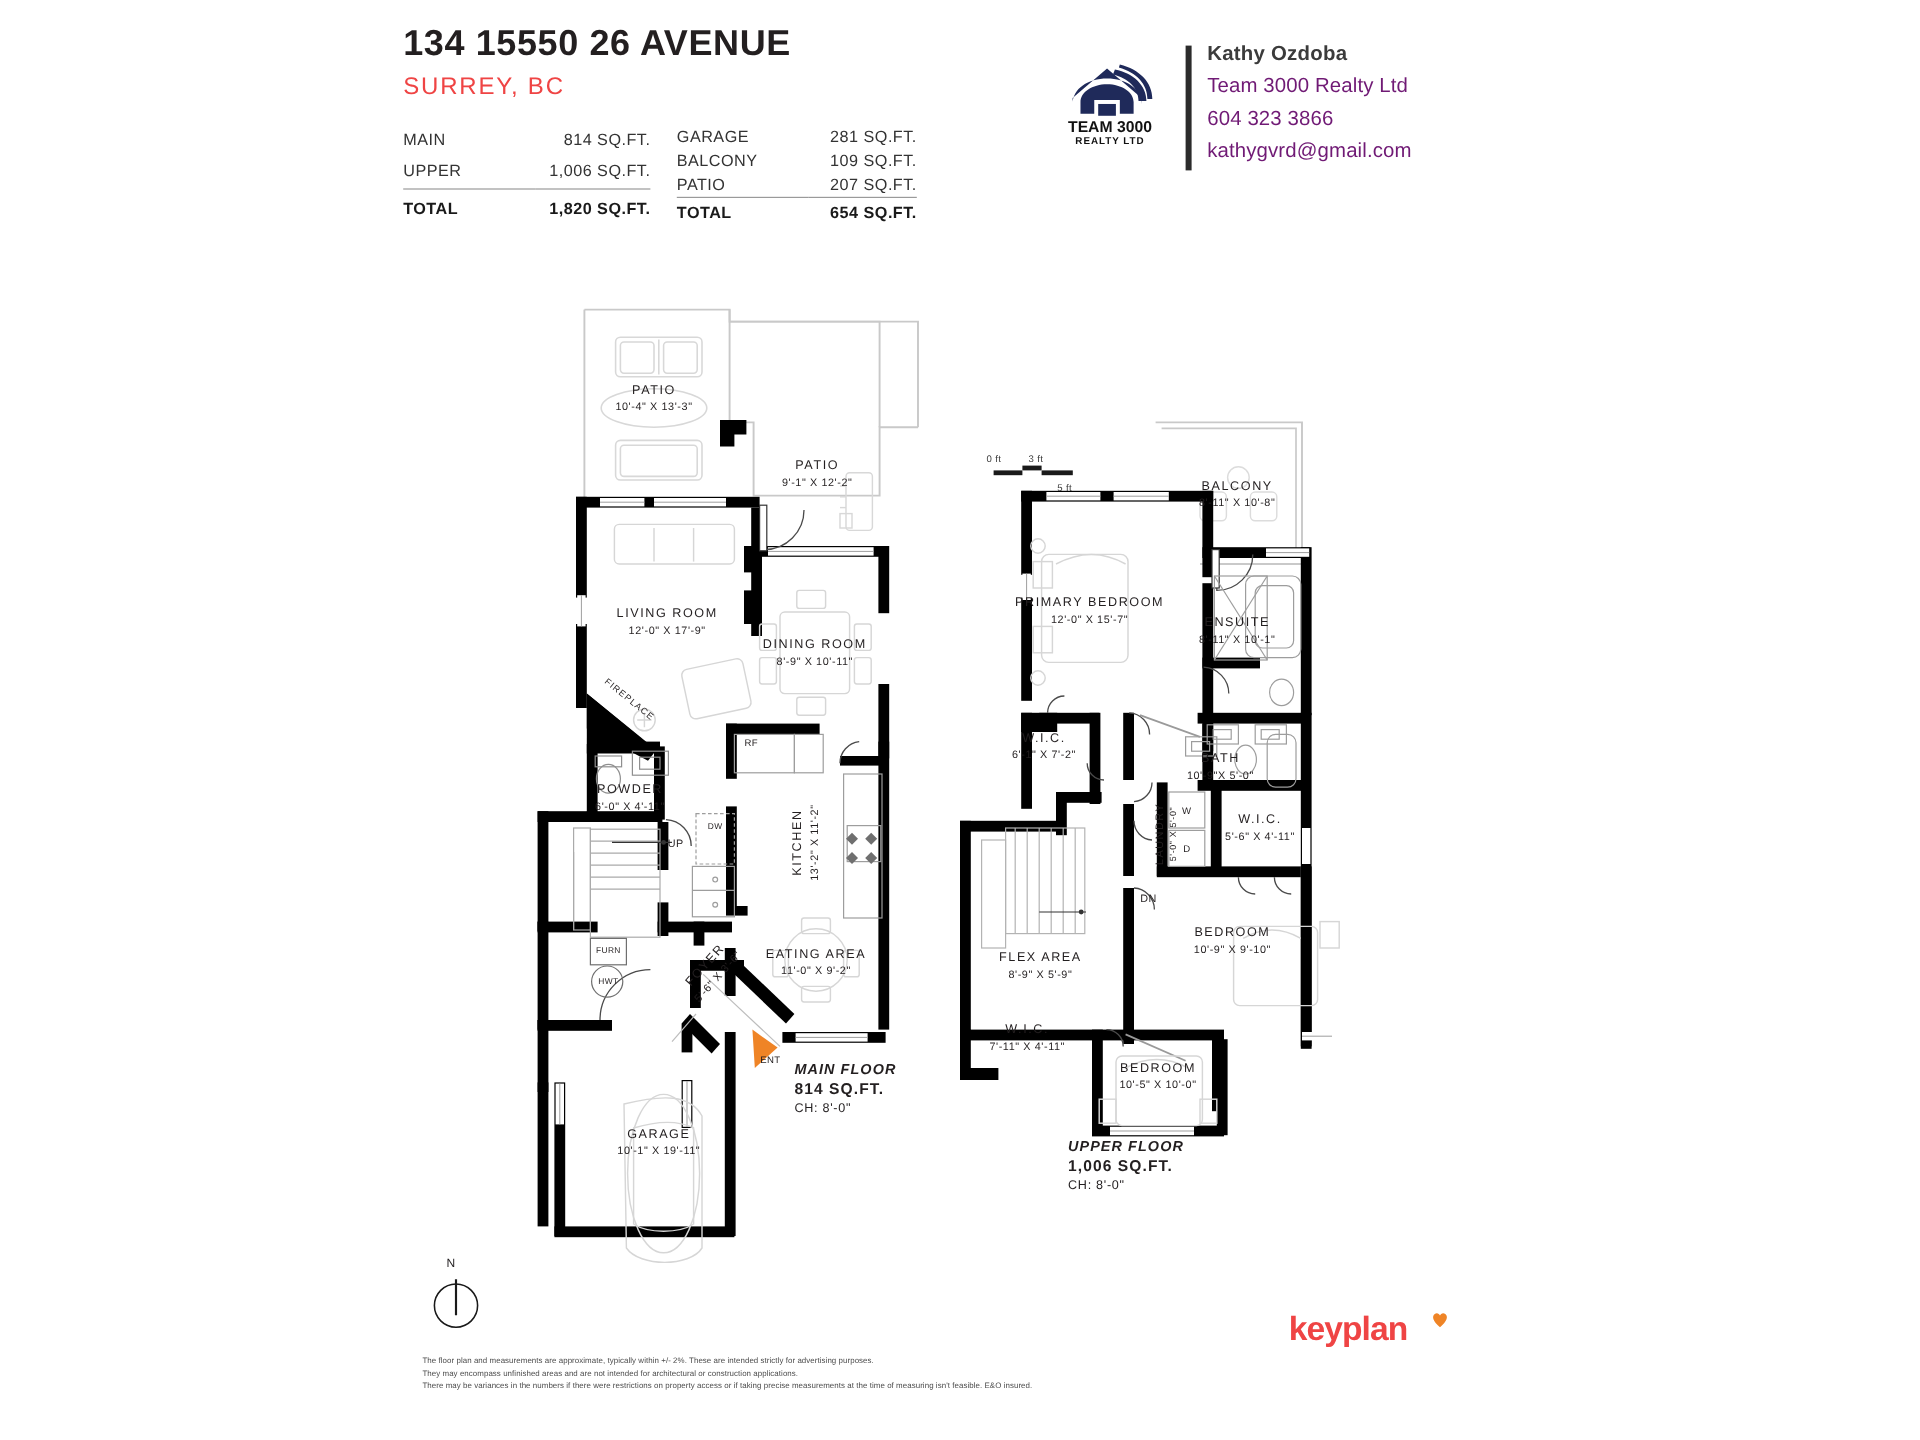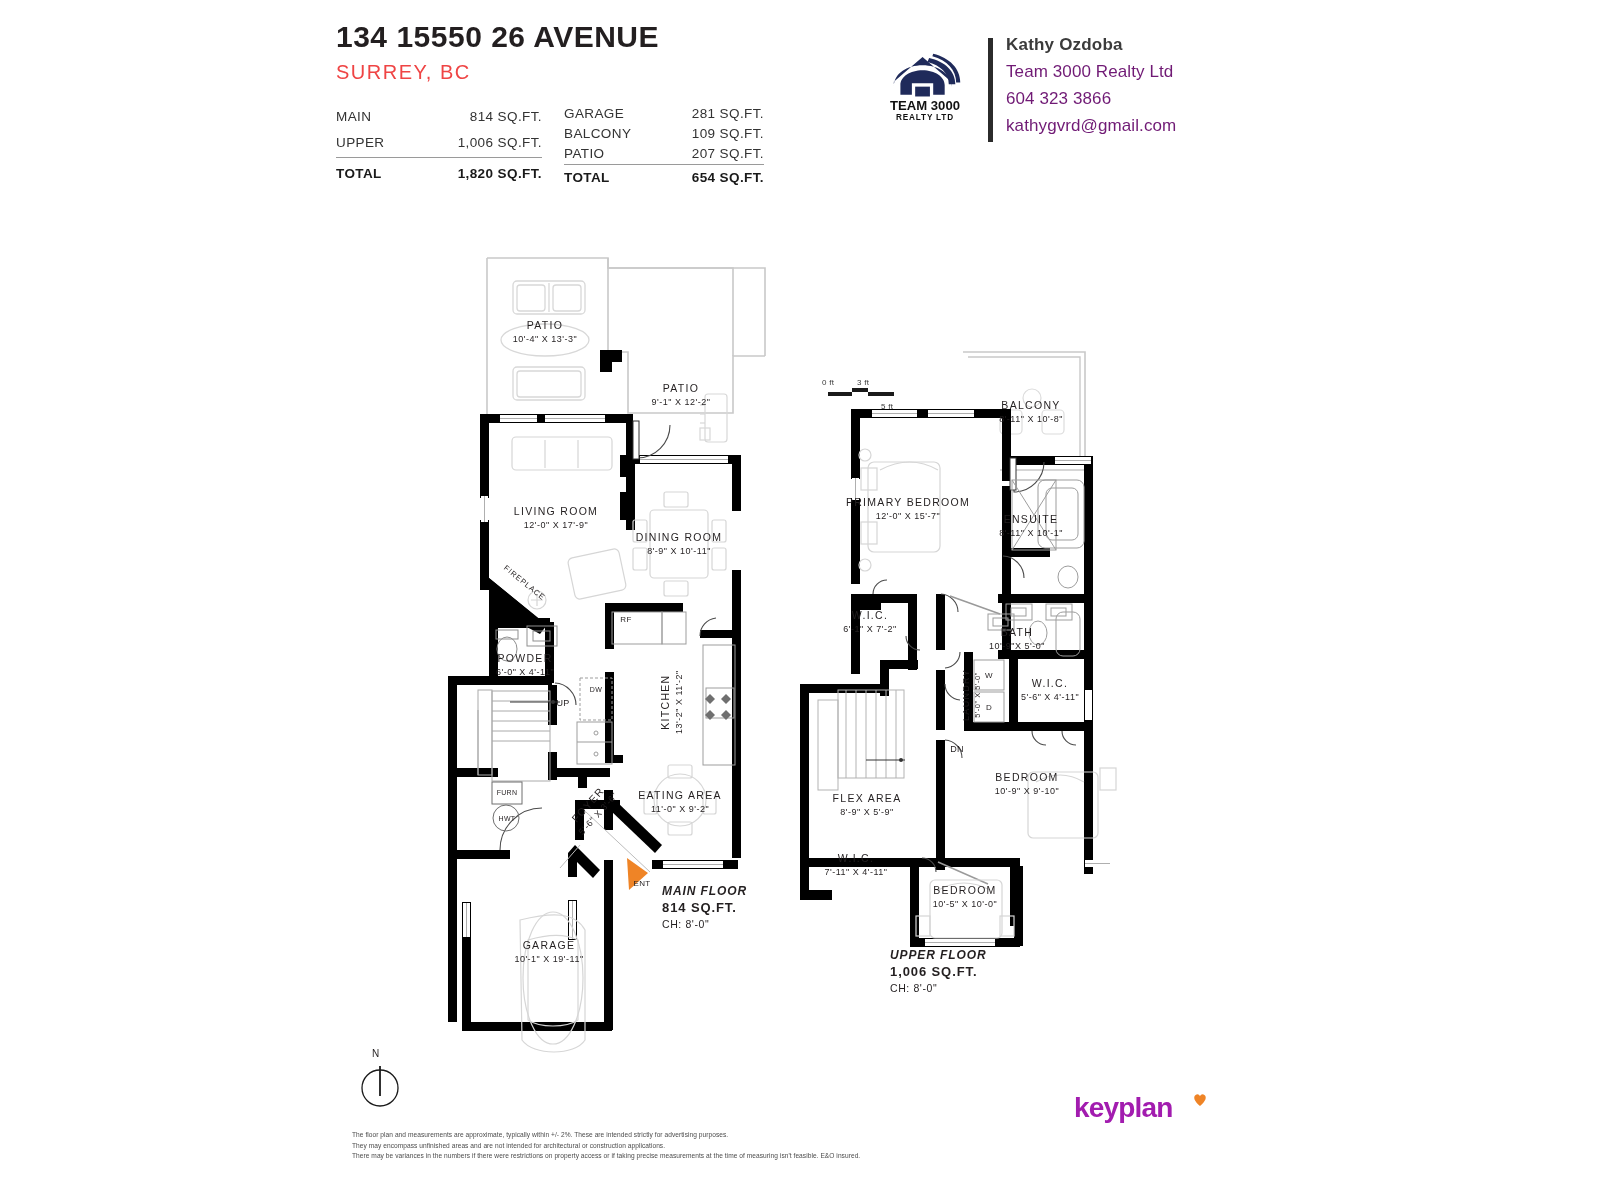--- a/index.html
+++ b/index.html
@@ -68,21 +68,21 @@
 
   
   #compass{left:358px;top:1048px;width:44px;height:62px;}
   #compass .nlet{position:absolute;left:14px;top:0;font-size:10px;color:#231f20;}
 
   
   #disclaimer{left:352px;top:1130px;width:620px;}
   #disclaimer p{margin:0;font-size:6.6px;line-height:1.62;color:#4c4c4c;letter-spacing:.05px;}
 
   #keyplan{left:1074px;top:1094px;width:140px;height:40px;}
-  .kp-word{font-size:28px;font-weight:700;color:#a21caf;letter-spacing:-0.8px;line-height:1;}
+  .kp-word{font-size:28px;font-weight:700;color:#ef4444;letter-spacing:-0.8px;line-height:1;}
   .kp-mark{position:absolute;right:-2px;top:-2px;}
 </style>
 </head>
 <body>
 
 <div class="abs" id="header">
   <div class="addr-line1">134 15550 26 AVENUE</div>
   <div class="addr-line2">SURREY, BC</div>
 
   <div class="areas">

